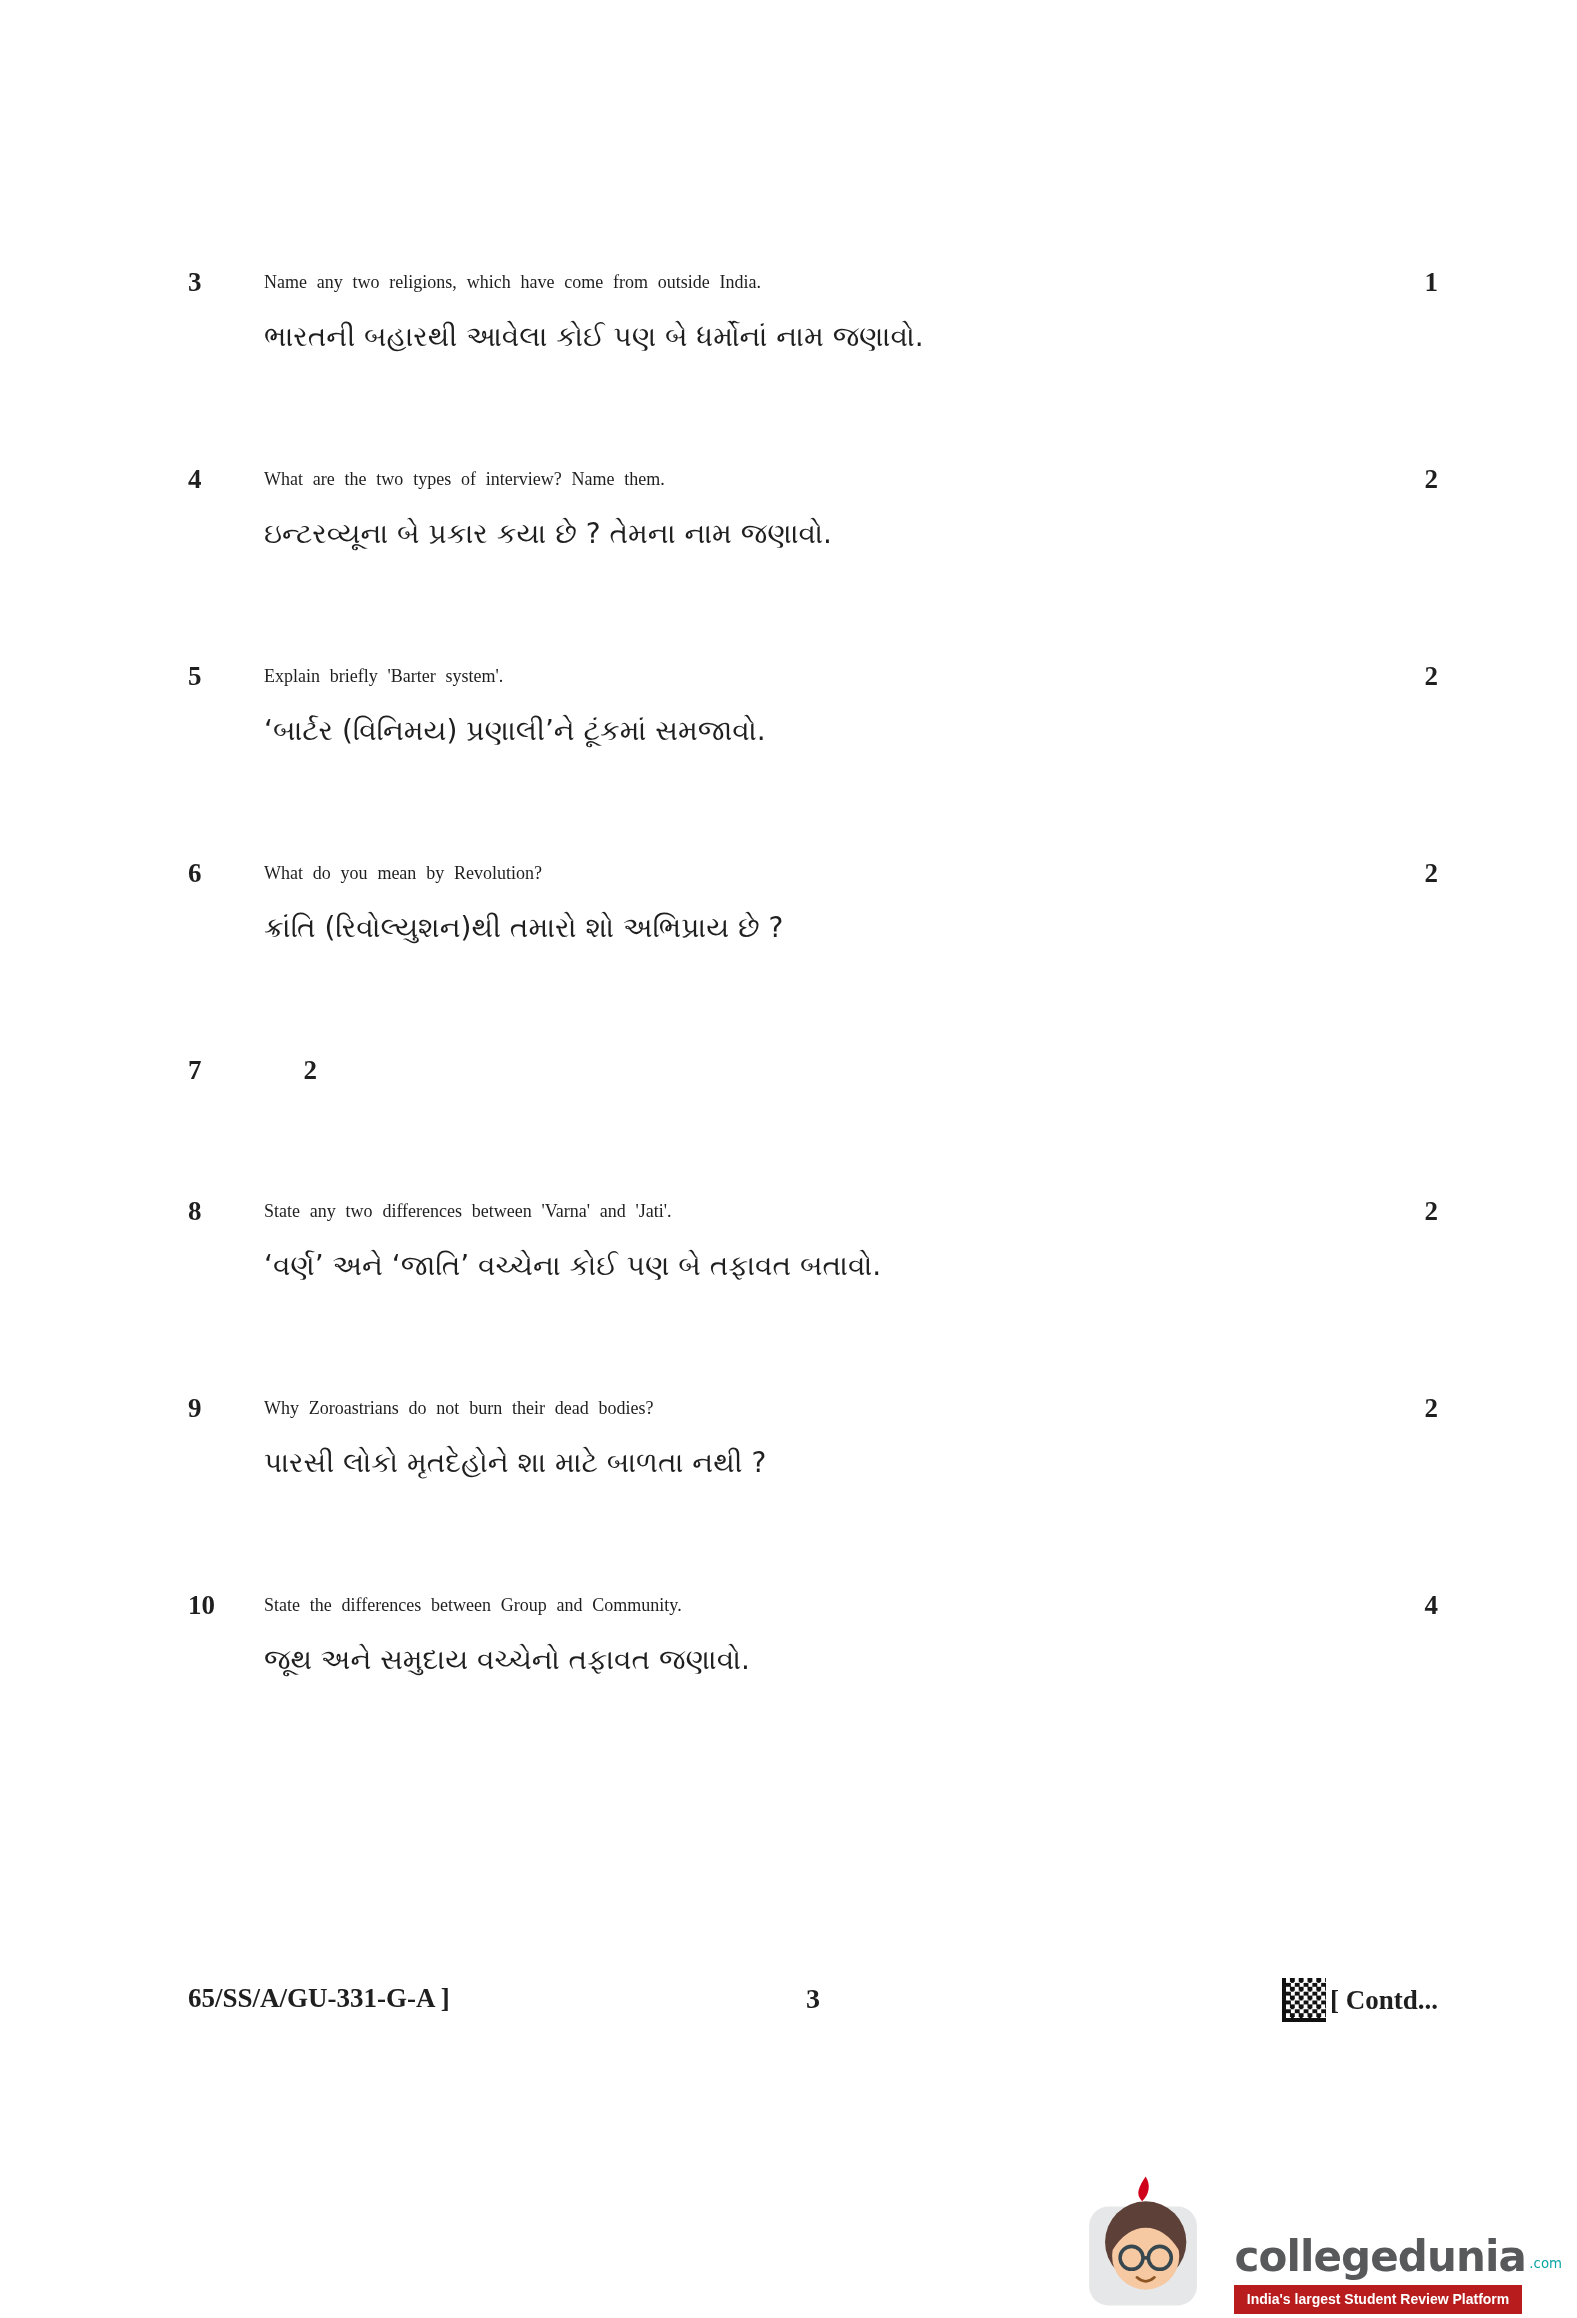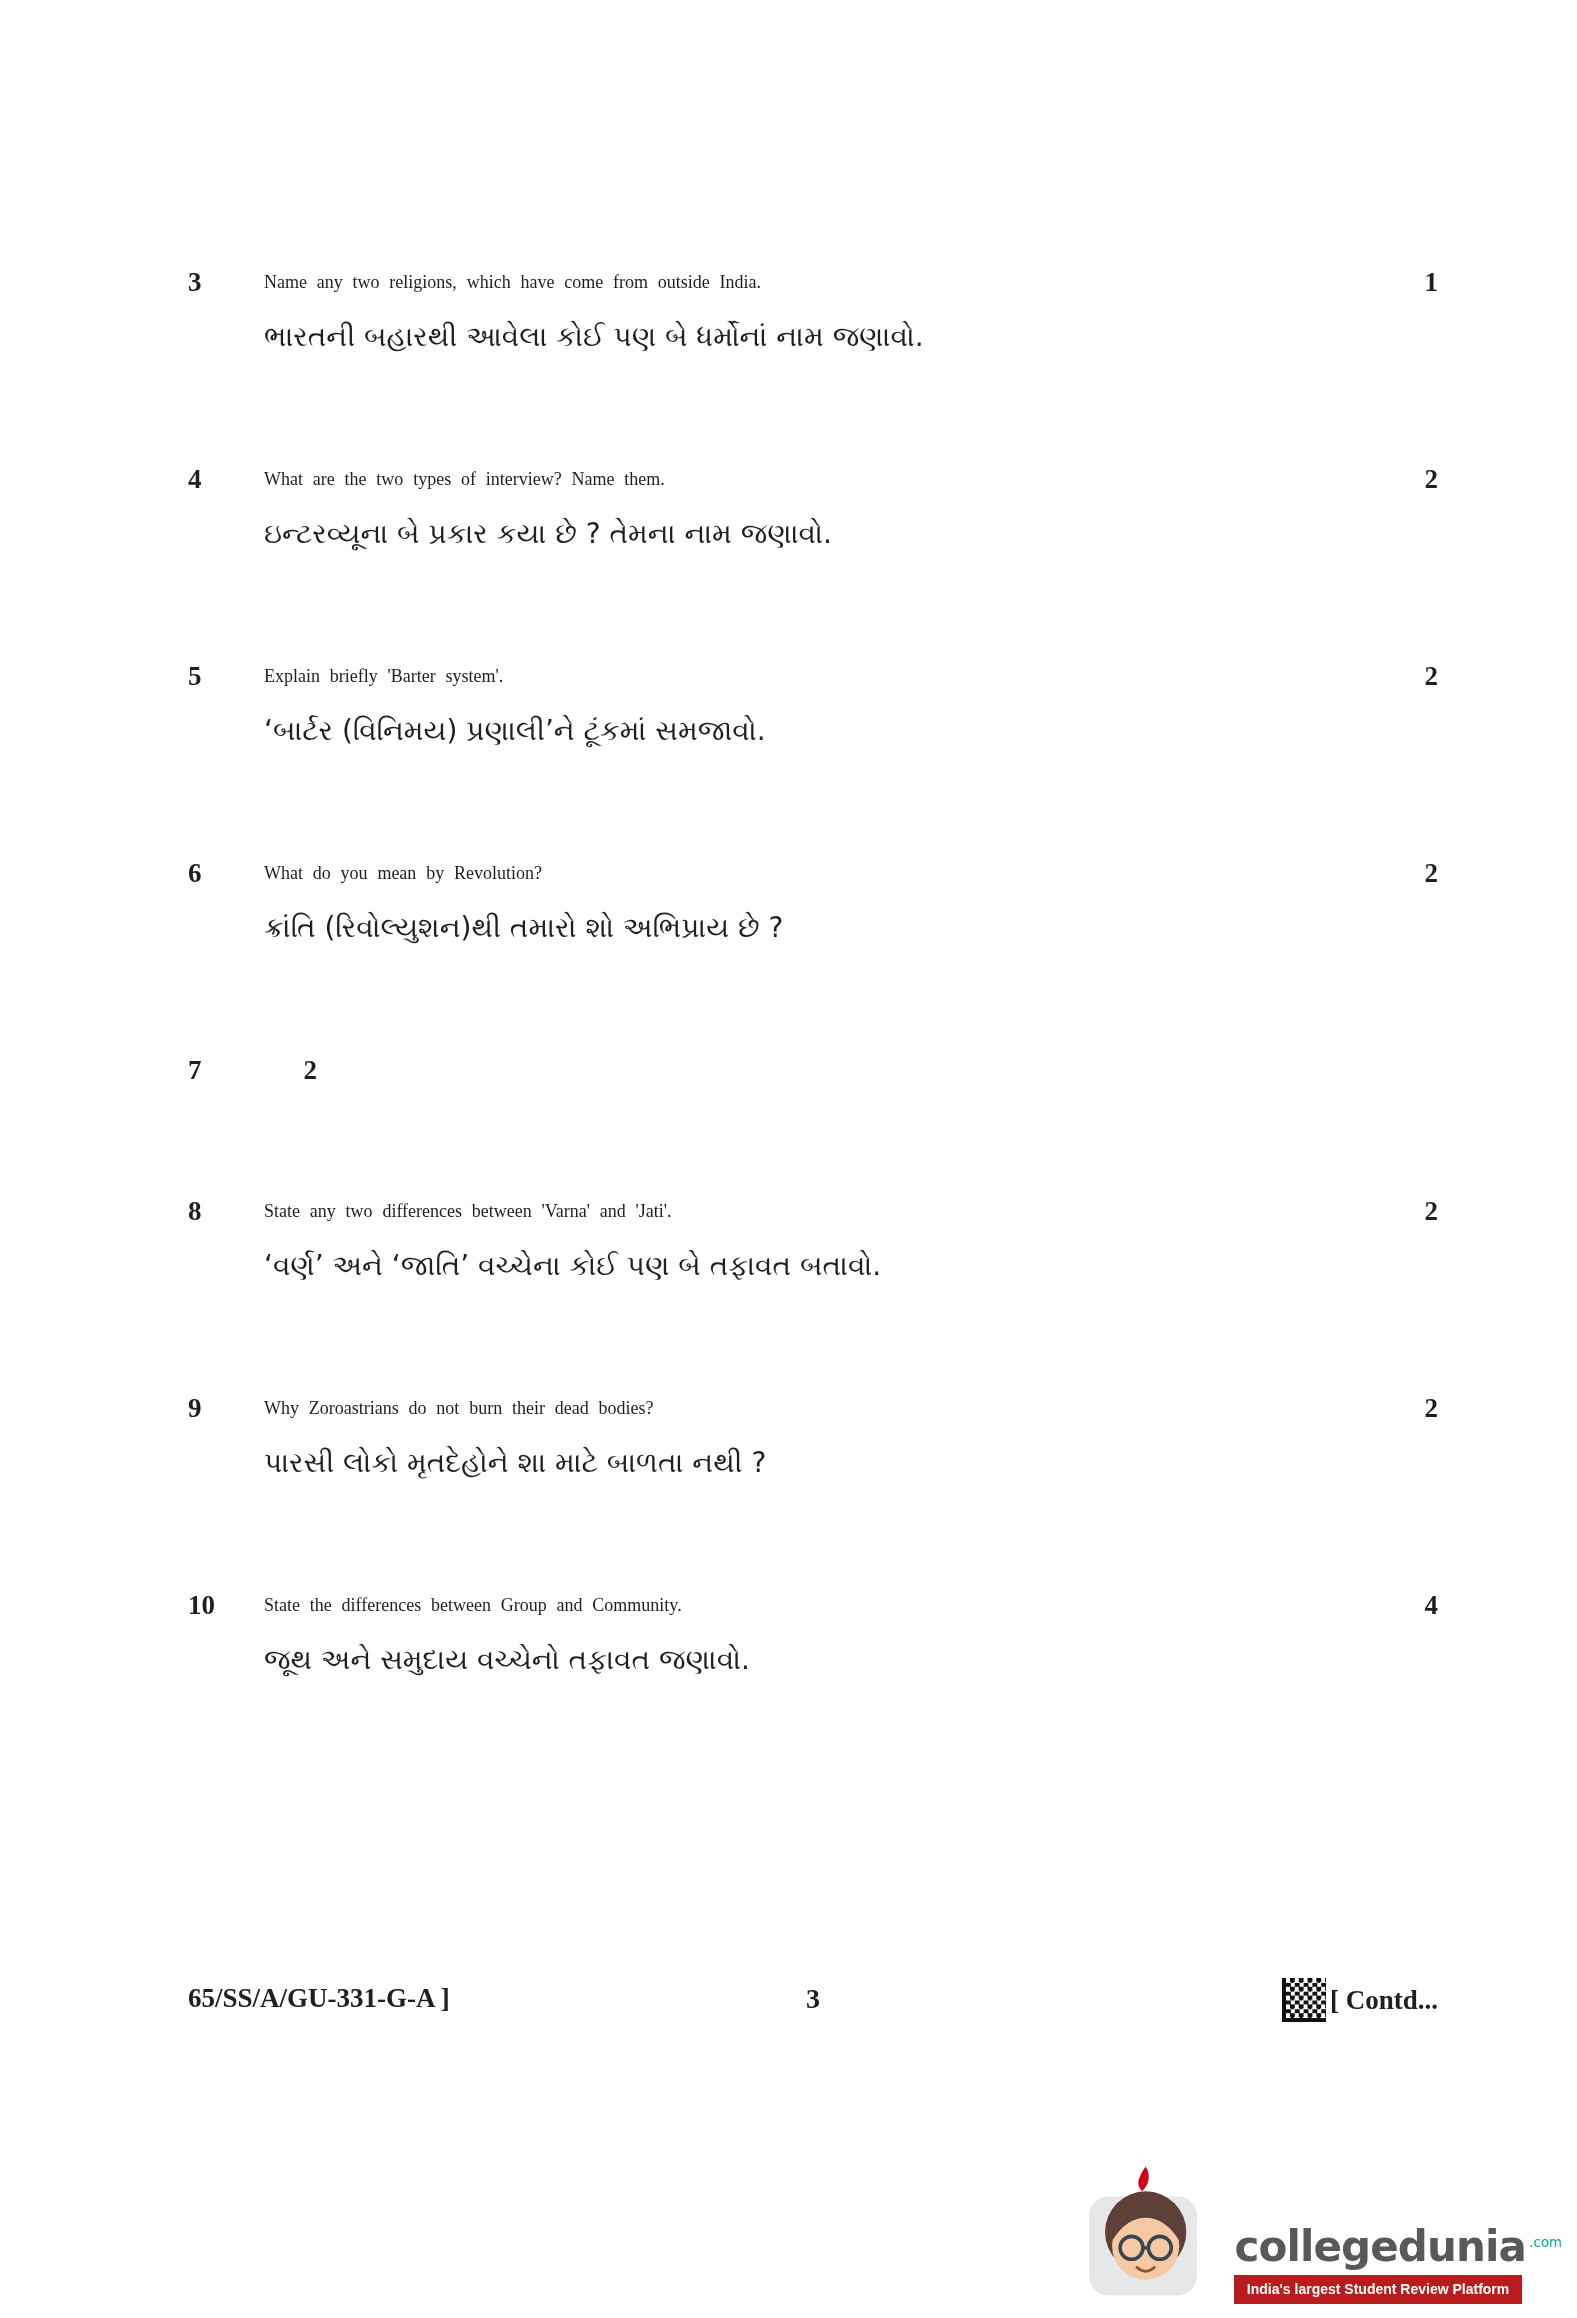--- a/index.html
+++ b/index.html
@@ -96,21 +96,21 @@
     box-sizing: border-box;
   }
   .footer-contd {
     font-weight: bold;
     font-size: 27px;
   }
 
   .cd-logo {
     position: absolute;
     right: 16px;
-    bottom: 15px;
+    bottom: 5px;
     display: flex;
     align-items: flex-end;
     gap: 28px;
   }
   .cd-text { display: flex; flex-direction: column; align-items: flex-start; }
   .cd-name-row {
     display: flex;
     align-items: flex-start;
     line-height: 1;
     margin-bottom: 7px;
@@ -120,21 +120,21 @@
     font-weight: bold;
     font-size: 42px;
     letter-spacing: -0.9px;
     color: #58595b;
   }
   .cd-tld {
     font-family: "DejaVu Sans", sans-serif;
     font-size: 13.3px;
     color: #0aa5a5;
     margin-left: 3.5px;
-    margin-top: 10px;
+    margin-top: 21px;
   }
   .cd-bar {
     background: #b91c1c;
     color: #ffffff;
     font-family: "Liberation Sans", sans-serif;
     font-size: 14px;
     font-weight: bold;
     padding: 6.2px 12.4px 7px 12.4px;
     white-space: nowrap;
   }

